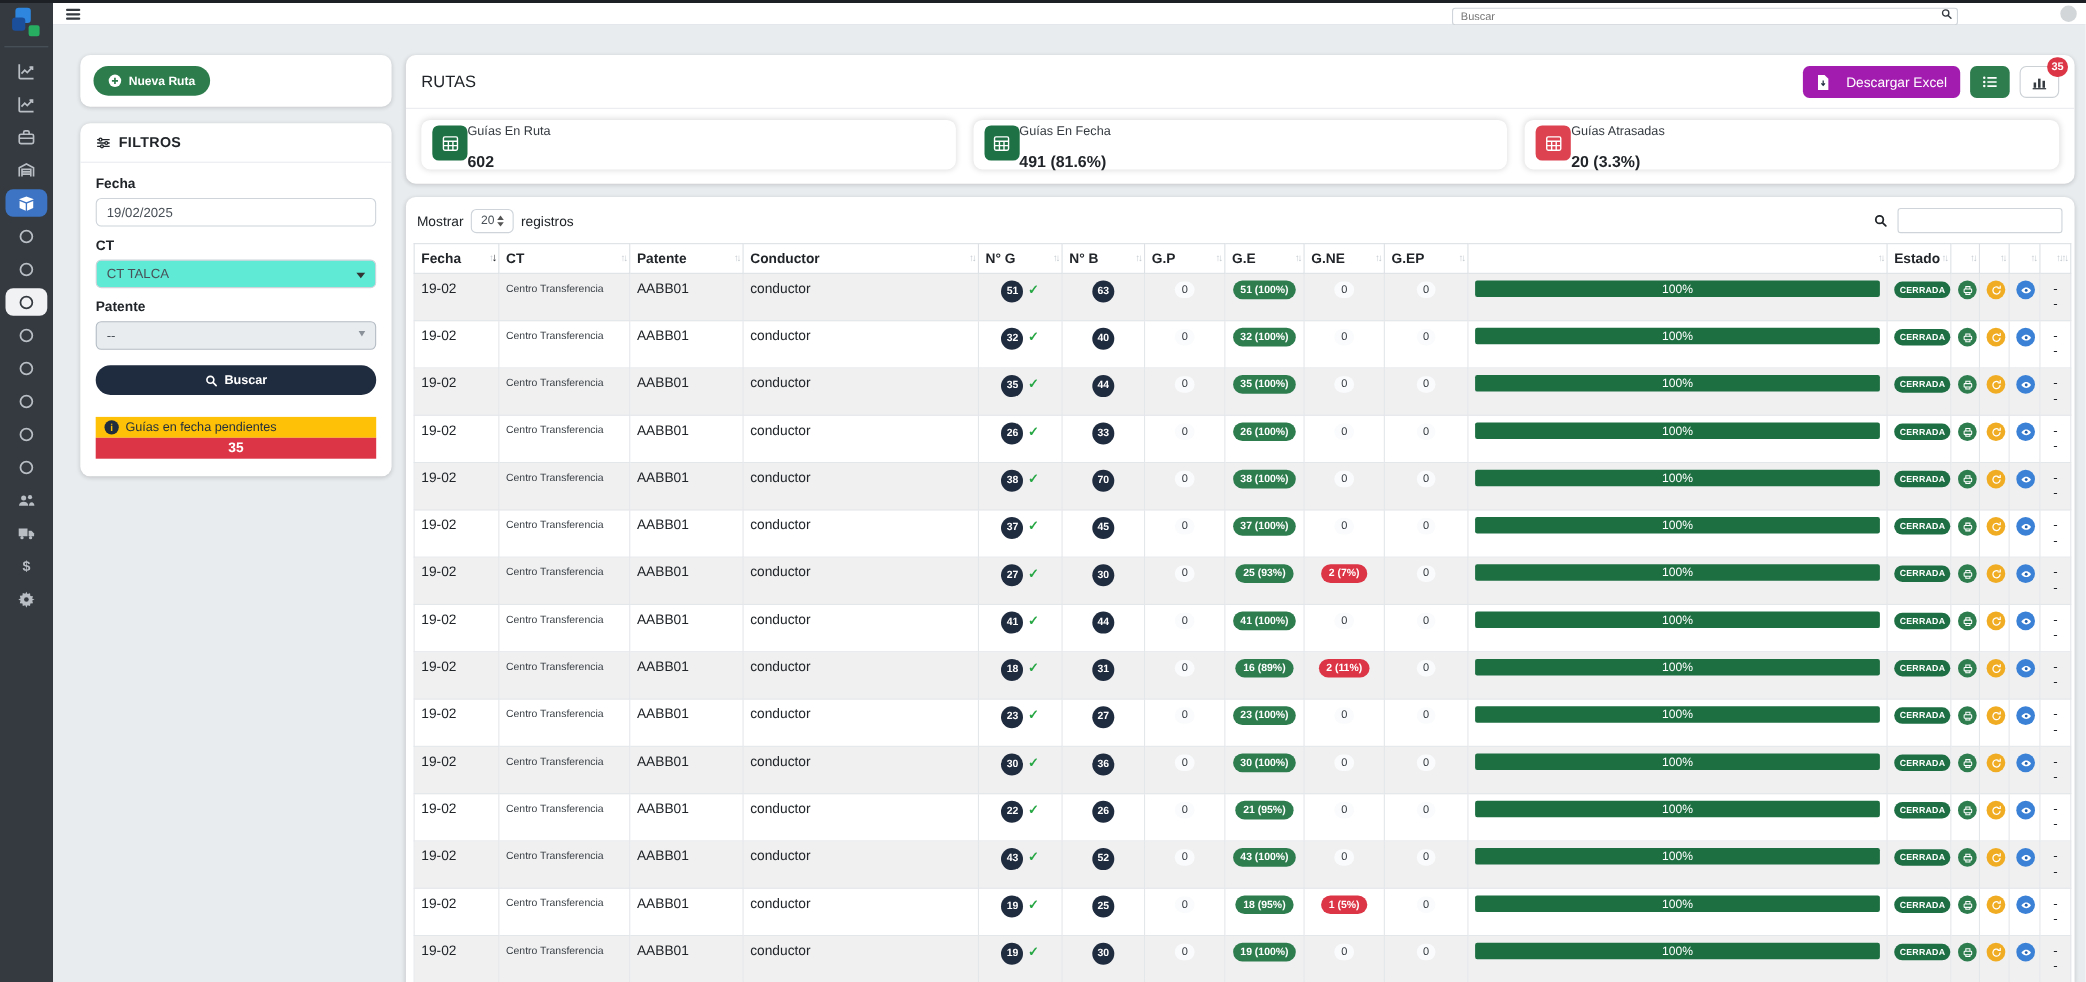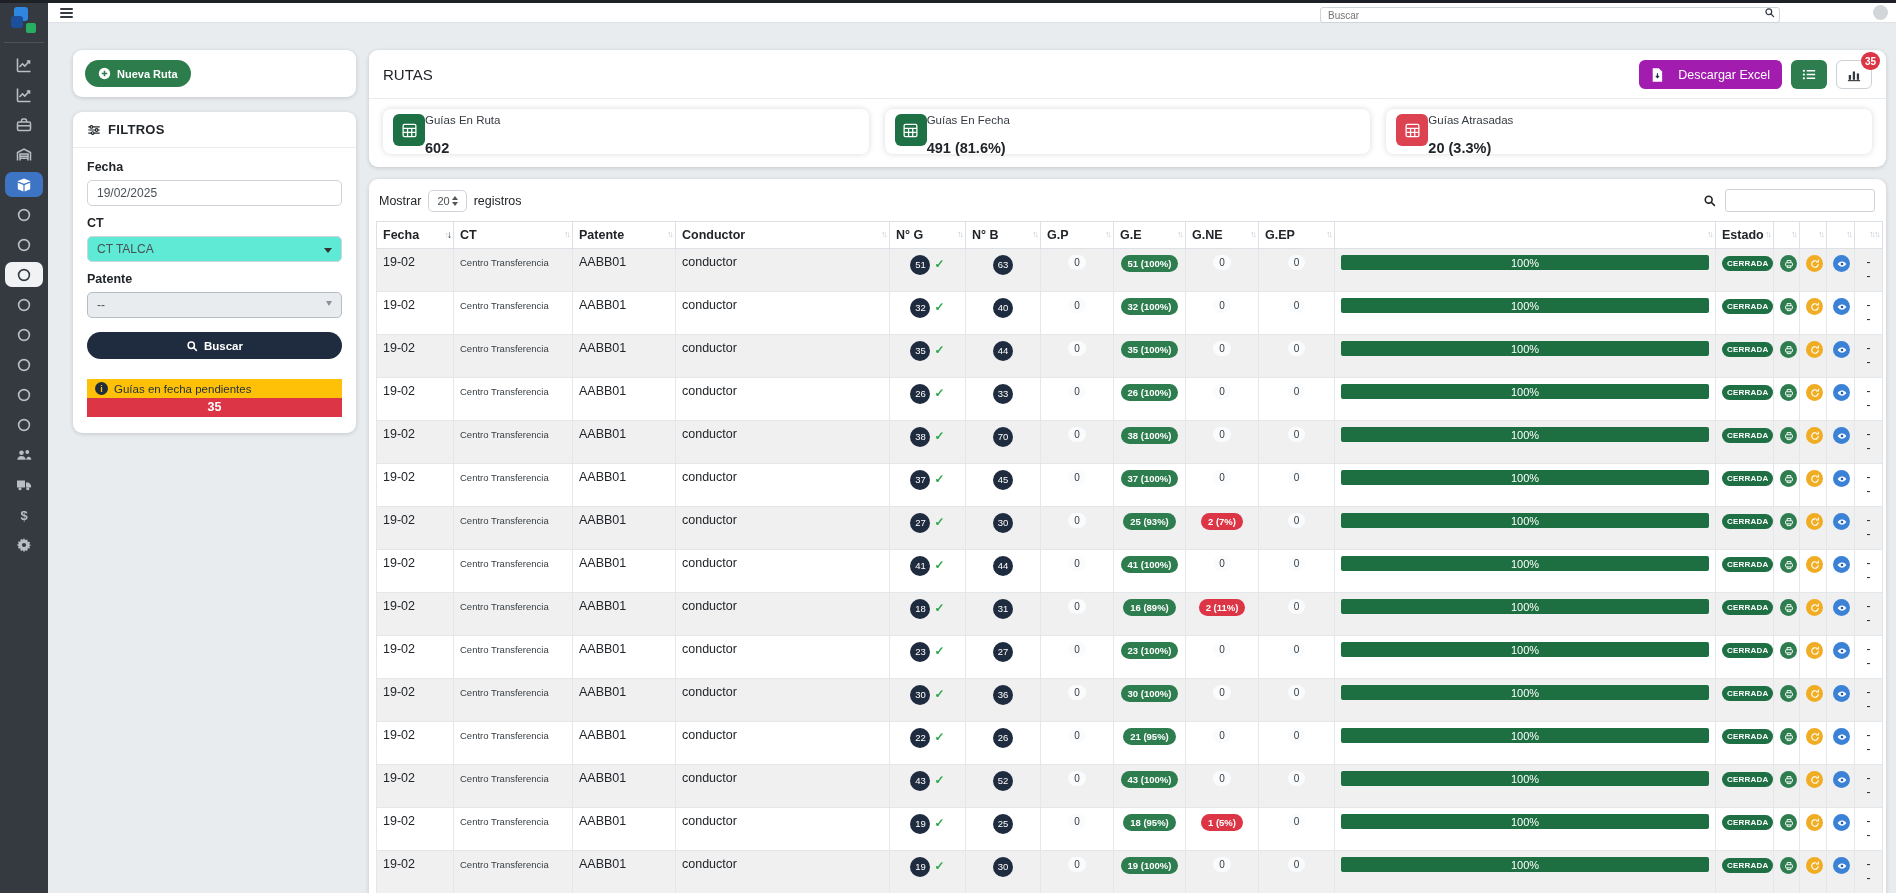--- a/index.html
+++ b/index.html
@@ -103,21 +103,21 @@
   table { width:100%; border-collapse:collapse; table-layout:fixed; }
   th { font-size:12.5px; font-weight:bold; text-align:left; padding:6px 14px 6px 6px; border:1px solid #dde1e5;
        position:relative; height:27px; cursor:pointer; white-space:nowrap; }
   th .sort { position:absolute; right:3px; top:7px; font-size:9px; color:#c3c9cf; letter-spacing:-2px; }
   th .sort b { color:#212529; font-size:10px; }
   td { border:1px solid #e4e7ea; font-size:12.5px; padding:6px; vertical-align:top; height:43px; }
   tbody tr:nth-child(odd) td { background:#f0f0f1; }
   td.ctr { text-align:center; }
   .c-ct { font-size:9.5px; color:#3a4046; padding-top:8px; }
   .nbadge { display:inline-block; min-width:20px; height:20px; border-radius:10px; background:#1f2b3e; color:#fff;
-            font-size:9.5px; font-weight:normal; line-height:20px; text-align:center; padding:0 2px; }
+            font-size:9.5px; font-weight:bold; line-height:20px; text-align:center; padding:0 2px; }
   .check { color:#28a745; font-weight:bold; font-size:12px; margin-left:4px; }
   .zero { display:inline-block; background:#fafbfc; border-radius:9px; padding:2px 6px; font-size:10px; color:#343a40; }
   .pill { display:inline-block; border-radius:10px; color:#fff; font-size:9.5px; font-weight:bold; padding:3px 7px; white-space:nowrap; }
   .pill.green { background:#2e7d4f; }
   .pill.red { background:#dc3545; }
   .pill.estado { background:#1e7044; font-size:8px; padding:3px 5px; letter-spacing:.2px; }
   .pbar { height:15px; background:#1d6f42; border-radius:2px; color:#fff; font-size:11px;
           display:flex; align-items:center; justify-content:center; }
   .act { width:17px; height:17px; border-radius:50%; display:inline-flex; align-items:center; justify-content:center; cursor:pointer; }
   .act svg { width:10px; height:10px; }

